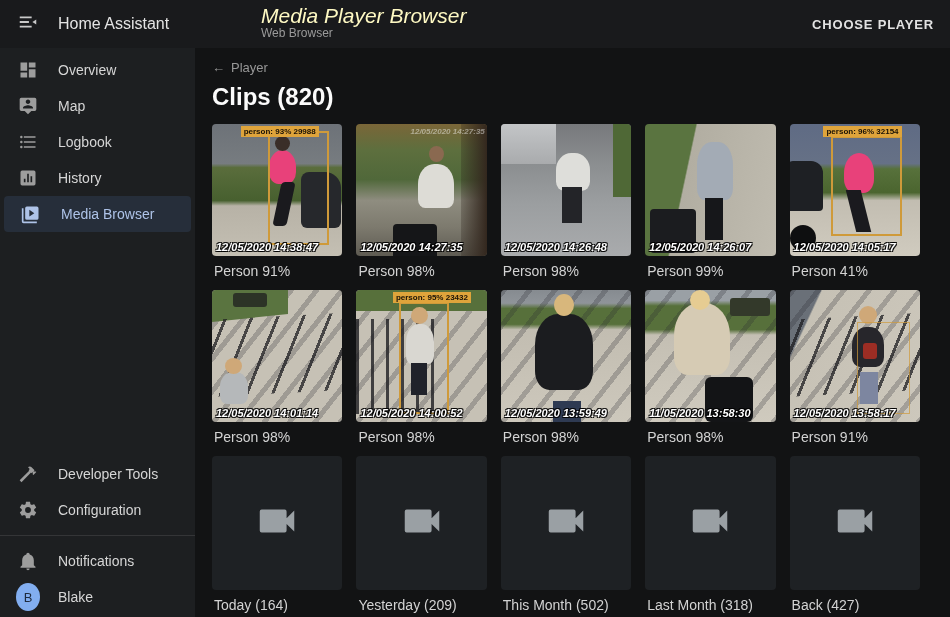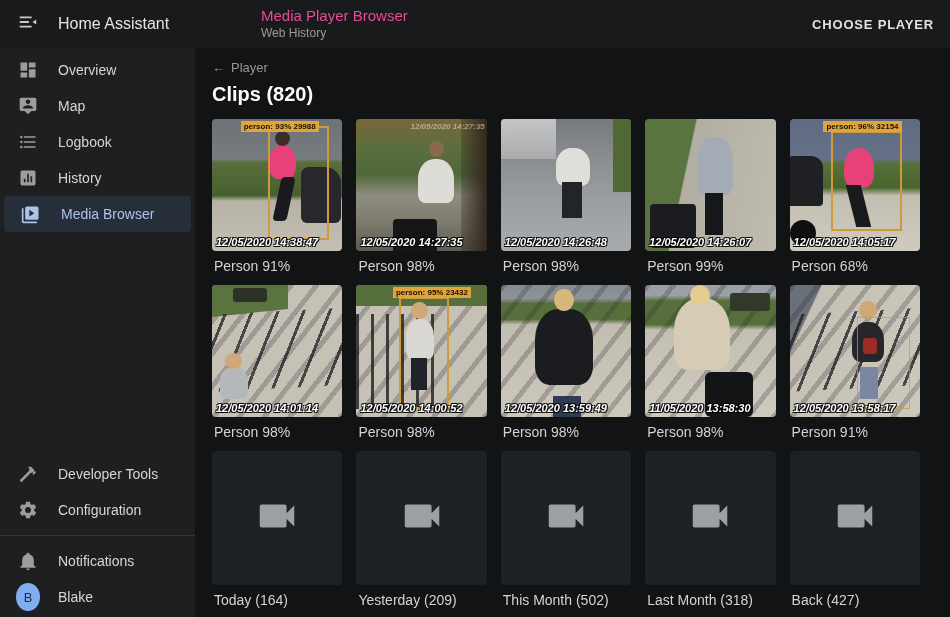--- a/index.html
+++ b/index.html
@@ -6,21 +6,21 @@
   html,body { background:#000; }
   .app { width:950px; height:617px; overflow:hidden; position:relative;
          font-family:"Liberation Sans", sans-serif; background:#121314;
          display:flex; flex-direction:column; }
 
   
   .topbar { height:48px; flex:0 0 48px; background:#191a1c; display:flex; align-items:center; position:relative; }
   .menu-btn { width:40px; height:40px; margin-left:8px; display:flex; align-items:center; justify-content:center; cursor:pointer; }
   .app-name { color:#e4e4e4; font-size:16px; margin-left:10px; }
   .tb-title { position:absolute; left:261px; top:6px; }
-  .tb-title .t { color:#ec4899; font-size:15px; line-height:20px; }
+  .tb-title .t { color:#fef9c3; font-size:21px; line-height:20px;font-style:italic; }
   .tb-title .s { color:#9b9b9b; font-size:12px; line-height:15px; }
   .choose-player { margin-left:auto; margin-right:16px; color:#e2e2e2; font-size:13px; font-weight:700; letter-spacing:0.8px; cursor:pointer; }
 
   
   .main { flex:1; display:flex; min-height:0; }
   .sidebar { width:195px; flex:0 0 195px; background:#1d1f21; position:relative; padding-top:4px; }
   .sb-item { height:36px; margin:0 4px; border-radius:4px; display:flex; align-items:center; padding-left:12px; cursor:pointer; }
   .sb-item .ic { width:24px; height:24px; flex:0 0 24px; display:flex; align-items:center; justify-content:center; }
   .sb-item .lbl { margin-left:18px; font-size:14px; color:#d6d6d6; }
   .sb-item.selected { background:#262e3a;padding-left:15px; }
@@ -29,21 +29,21 @@
   .sb-item.selected svg { fill:#aec3e8; }
   .sb-bottom { position:absolute; left:0; right:0; bottom:2px; }
   .sb-divider { border-top:1px solid rgba(255,255,255,0.10); margin:7px 0; }
   .avatar { width:28px; height:28px; border-radius:50%; background:#82aef0; color:#1e2b3f;
             display:flex; align-items:center; justify-content:center; font-size:13px; font-weight:400; }
 
   
   .content { flex:1; background:#121314; min-width:0; }
   .content-header { padding:12px 16px 0 17px; }
   .breadcrumb { display:flex; align-items:center; gap:6px; color:#979797; font-size:13px; cursor:pointer; width:max-content; }
-  .page-title { margin-top:8px; color:#fbfbfb; font-size:20px; font-weight:700; }
+  .page-title { margin-top:8px; color:#fbfbfb; font-size:24px; font-weight:700; }
   .grid { display:grid; grid-template-columns:repeat(5,1fr); column-gap:14px; padding:13px 30px 0 17px; }
   .cell { cursor:pointer; }
   .thumb { height:132px; border-radius:4px; position:relative; overflow:hidden; background:#2a2c2e; }
   .caption { font-size:14px; color:#d3d3d3; padding:7px 2px 11px; line-height:16px; }
   .folder-thumb { height:134px; border-radius:4px; background:#1e2124; display:flex; align-items:center; justify-content:center; }
   .folder-thumb svg { width:46px; height:46px; fill:#9aa0a4; }
 
   
   .ts { position:absolute; left:4px; bottom:3px; z-index:6; font-size:11px; font-weight:700; font-style:italic; color:#fff;
         white-space:nowrap; text-shadow:-1px -1px 0 rgba(0,0,0,.9),1px -1px 0 rgba(0,0,0,.9),-1px 1px 0 rgba(0,0,0,.9),1px 1px 0 rgba(0,0,0,.9); }
@@ -134,21 +134,21 @@
       <span>
         <svg width="22" height="22" viewBox="0 0 24 24">
             <path fill="#c9c9c9" d="M3 6h13v2H3V6m0 5h10v2H3v-2m0 5h13v2H3v-2"></path>
             <path fill="#c9c9c9" d="M21 9.2l-4.2 2.8L21 14.8z"></path>
           </svg>
       </span>
     </div>
     <div class="app-name">Home Assistant</div>
     <div class="tb-title">
       <div class="t">Media Player Browser</div>
-      <div class="s">Web History</div>
+      <div class="s">Web Browser</div>
     </div>
     <div class="choose-player">CHOOSE PLAYER</div>
   </div>
 
   <div class="main">
 
     <div class="sidebar">
 
       <div class="sb-item">
         <span class="ic">
@@ -290,21 +290,21 @@
         <div class="cell">
           <div class="thumb scene-4">
             <div class="fig f3"></div>
             <div class="fig f4"></div>
             <div class="fig f1"></div>
             <div class="fig f2"></div>
             <div class="bbox"></div>
             <div class="det">person: 96% 32154</div>
             <div class="ts">12/05/2020 14:05:17</div>
           </div>
-          <div class="caption">Person 68%</div>
+          <div class="caption">Person 41%</div>
         </div>
 
         <div class="cell">
           <div class="thumb steps rail-diag scene-5">
             <div class="fig f3"></div>
             <div class="fig f4"></div>
             <div class="fig f1"></div>
             <div class="fig f2"></div>
             <div class="ts">12/05/2020 14:01:14</div>
           </div>

